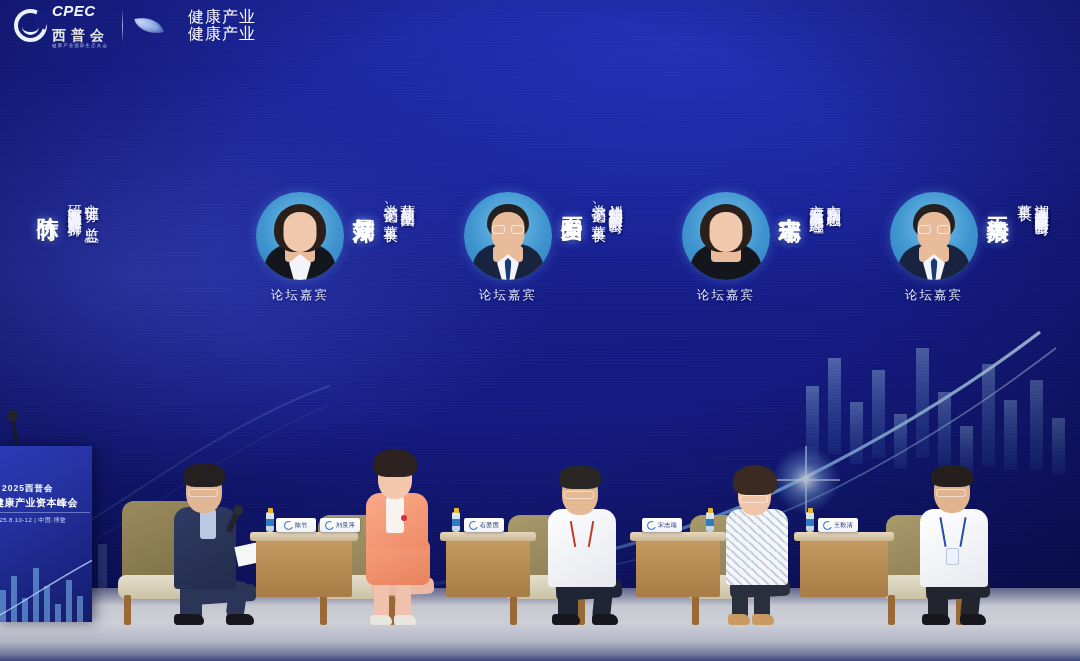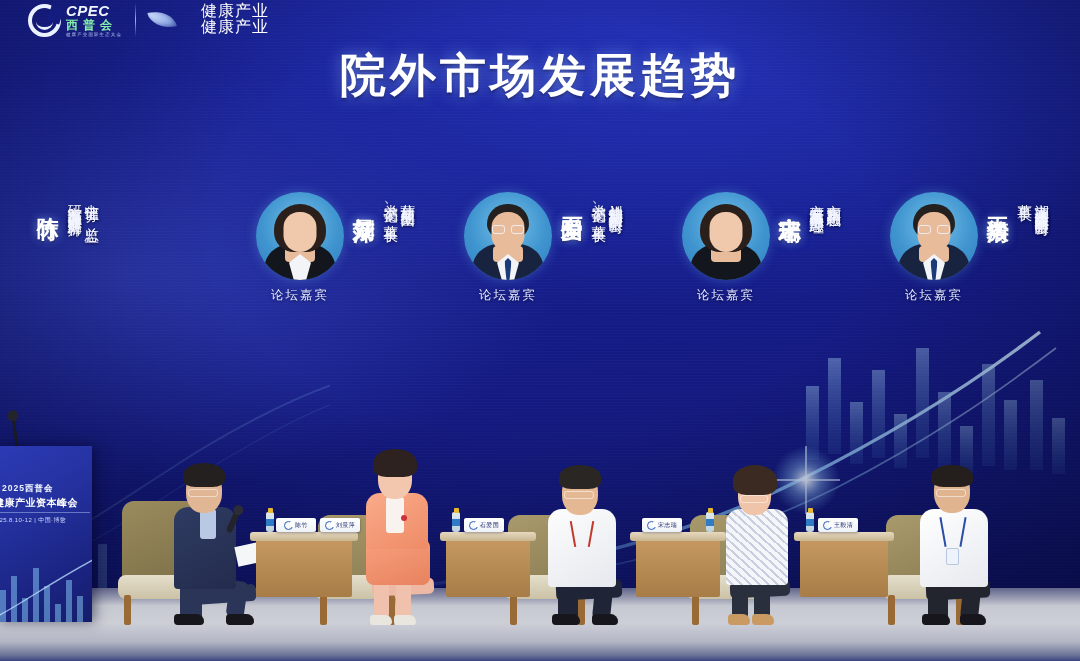--- a/index.html
+++ b/index.html
@@ -24,37 +24,37 @@
   }
   .backdrop-vign{
     position:absolute;left:0;top:0;width:1080px;height:600px;
     background:radial-gradient(ellipse 820px 520px at 50% 38%,rgba(0,0,0,0) 40%,rgba(2,4,40,.55) 100%);
   }
   
   .bg-graphic{position:absolute;left:0;top:330px;width:1080px;height:270px;opacity:.95;}
   .bg-graphic-left{position:absolute;left:0;top:330px;width:330px;height:270px;opacity:.75;}
 
   
-  .logo-bar{position:absolute;left:28px;top:3px;display:flex;align-items:flex-start;gap:13px;}
+  .logo-bar{position:absolute;left:14px;top:3px;display:flex;align-items:center;gap:13px;}
   .logo-cpec{display:flex;align-items:center;gap:5px;}
   .logo-ring{
     width:33px;height:33px;border-radius:50%;
     border:4px solid #eaf1ff;position:relative;flex:none;
   }
   .logo-ring:after{
     content:"";position:absolute;right:-5px;top:-2px;width:13px;height:17px;
     background:#141c80;transform:rotate(18deg);
   }
   .logo-ring:before{
     content:"";position:absolute;left:4px;bottom:3px;width:17px;height:9px;
     border-bottom:3px solid #eaf1ff;border-radius:0 0 14px 14px;
   }
   .logo-txt{line-height:1;}
   .logo-en{font-size:15px;font-weight:bold;color:#f0f5ff;letter-spacing:.5px;font-style:italic;}
-  .logo-cn{font-size:12px;font-weight:bold;color:#86efac;letter-spacing:5px;margin-top:1px;}
+  .logo-cn{font-size:14px;font-weight:bold;color:#e5e5e5;letter-spacing:5px;margin-top:10px;}
   .logo-sub{font-size:4.5px;color:#b9c7f5;letter-spacing:1.1px;margin-top:2px;}
   .logo-div{width:1px;height:34px;background:linear-gradient(to bottom,rgba(255,255,255,0),#9fb2ee,rgba(255,255,255,0));}
   .logo-health{display:flex;align-items:center;gap:6px;}
   .leaf{
     width:26px;height:19px;flex:none;
     background:linear-gradient(120deg,#cfe0ff,#7f9ddd);
     border-radius:0 100% 0 100%;transform:rotate(-12deg);
     box-shadow:inset -2px -2px 4px rgba(20,28,128,.5);
   }
   .health-txt{line-height:1.02;}
@@ -241,21 +241,20 @@
     <div class="logo-health">
       <div class="leaf"></div>
       <div class="health-txt">
         <div class="health-l1">健康产业</div>
         <div class="health-l2">健康产业</div>
       </div>
     </div>
   </div>
 
   <div class="title-wrap">
-    <div class="title-2">院外市场发展趋势</div>
   </div>
 
   <div class="panelists">
 
     <div class="pcard" style="left:34px;">
       <div class="pc-name">陈竹</div>
       <div class="pc-title">
         <span>中信证券  总监</span>
         <span>研究部首席医疗健康产业分析师</span>
       </div>

